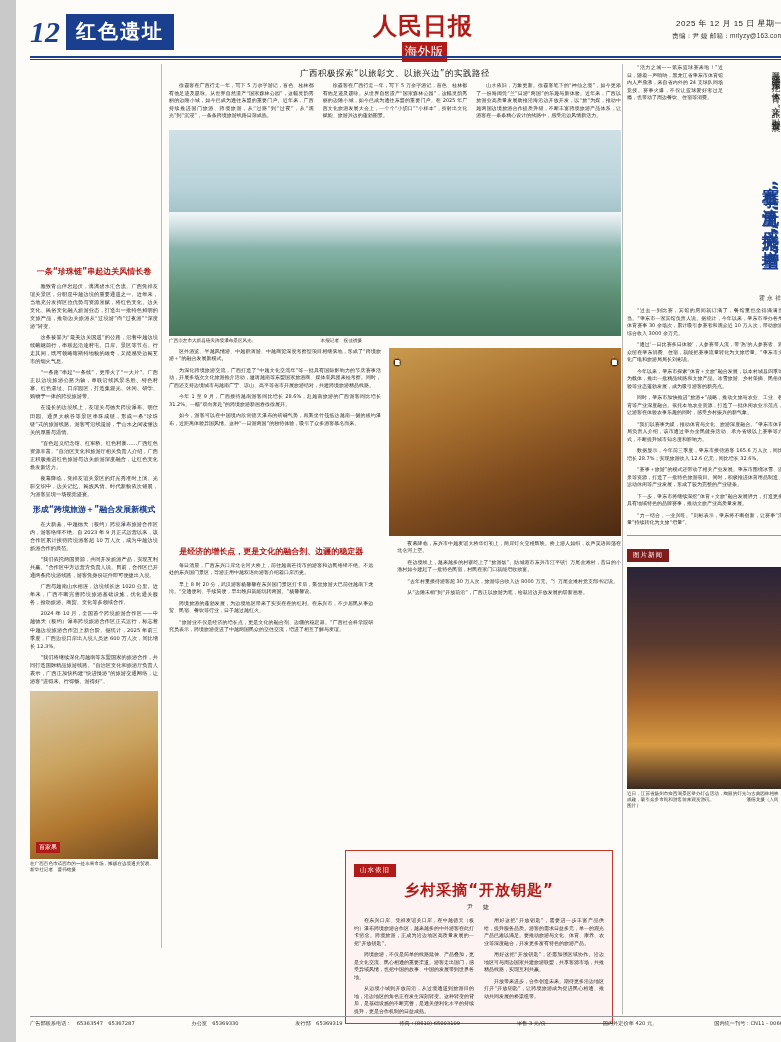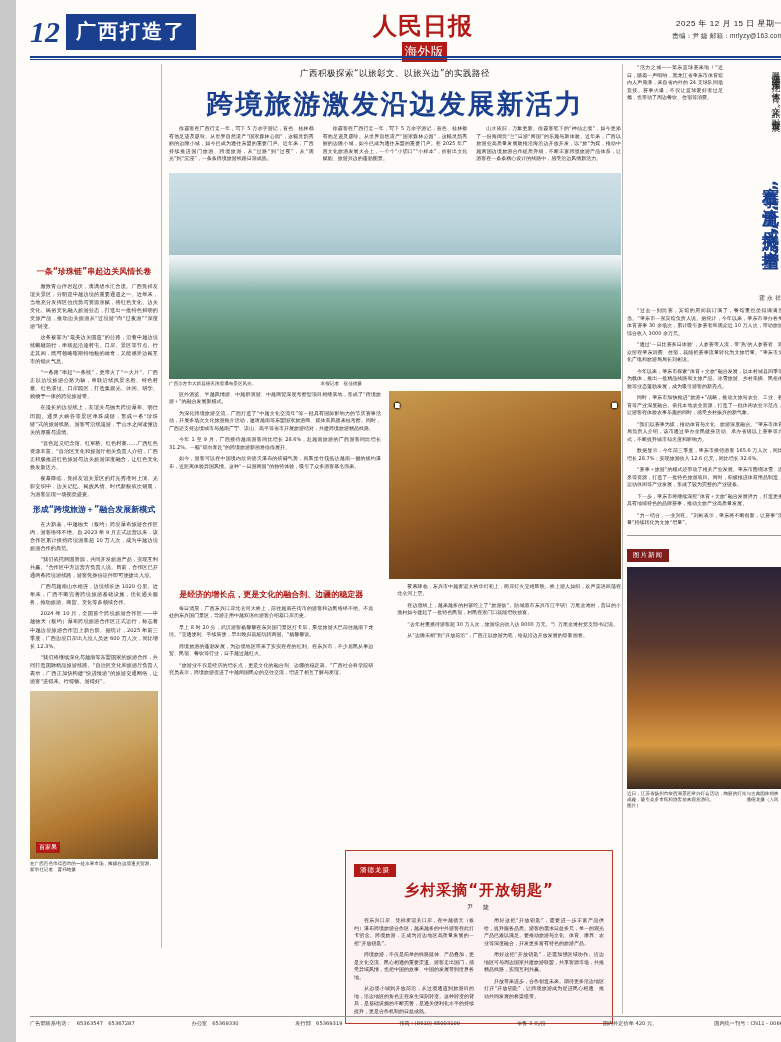--- a/index.html
+++ b/index.html
@@ -73,21 +73,21 @@
   .footer span{white-space:nowrap;}
 </style>
 </head>
 <body>
 
 <div class="page cjk">
 
   <div class="masthead">
     <div class="mh-left">
       <div class="page-num">12</div>
-      <div class="sec-name">广西打造了</div>
+      <div class="sec-name">红色遗址</div>
     </div>
     <div class="mh-logo">
       <span class="cn">人民日报</span><span class="stamp">海外版</span>
     </div>
     <div class="mh-right">
       <div class="d1">2025 年 12 月 15 日    星期一</div>
       <div class="d2">责编：尹 婕    邮箱：mrlyzy@163.com</div>
     </div>
   </div>
   <div class="mh-rule"></div>
@@ -119,21 +119,20 @@
 
       <div class="photo ph-market" style="height:168px;margin-top:6px;">
         <div style="position:absolute;left:6px;bottom:6px;background:#b11a16;color:#fff;font-size:6px;padding:1px 3px;">百家果</div>
       </div>
       <div class="cap">在广西百色市靖西市的一处水果市场，摊贩在边境通关贸易。　　　新华社记者　曹祎铭摄</div>
     </div>
 
     <div class="col-mid">
 
       <div class="kicker">广西积极探索“以旅彰文、以旅兴边”的实践路径</div>
-      <div class="headline">跨境旅游激发沿边发展新活力</div>
 
       <div class="three-col" style="margin-top:2px;">
         <p class="tiny5" style="margin:0 0 4px;text-indent:2em">徐霞客在广西行走一年，写下 5 万余字游记，百色、桂林都有他足迹及题咏。从世界自然遗产“国家森林公园”，这幅灵韵秀丽的边陲小城，如今已成为通往东盟的重要门户。近年来，广西持续推进国门旅游、跨境旅游，从“过路”到“过夜”，从“观光”到“沉浸”，一条条跨境旅游线路日渐成熟。</p>
         <p class="tiny5" style="margin:0 0 4px;text-indent:2em">徐霞客在广西行走一年，写下 5 万余字游记，百色、桂林都有他足迹及题咏。从世界自然遗产“国家森林公园”，这幅灵韵秀丽的边陲小城，如今已成为通往东盟的重要门户。在 2025 年广西文化旅游发展大会上，一个个“小切口”“小样本”，折射出文化赋能、旅游兴边的蓬勃图景。</p>
         <p class="tiny5" style="margin:0 0 4px;text-indent:2em">山水依旧，万象更新。徐霞客笔下的“神仙之境”，如今更添了一份海阔凭“兰”日游“两国”的乐趣与新体验。近年来，广西以旅游业高质量发展助推沿海沿边开放开发，以“旅”为媒，推动中越两国边境旅游合作提质升级，不断丰富跨境旅游产品体系，让游客在一条条精心设计的线路中，感受沿边风情新活力。</p>
       </div>
 
       <div style="position:relative;margin-top:6px;">
         <div class="photo ph-karst" style="height:206px;width:452px;"></div>
         <div class="cap">广西崇左市大新县德天跨境瀑布景区风光。　　　　　　　　　　　　　　本报记者　祝佳祺摄</div>
@@ -164,21 +163,21 @@
         </div>
         <div style="width:232px;">
           <p class="tiny5" style="margin:0 0 4px;text-indent:2em">夜幕降临，东兴市中越友谊大桥华灯初上，两岸灯火交相辉映。桥上游人如织，欢声笑语回荡在北仑河上空。</p>
           <p class="tiny5" style="margin:0 0 4px;text-indent:2em">在边境线上，越来越多的村寨吃上了“旅游饭”。防城港市东兴市江平镇氵万尾金滩村，昔日的小渔村如今建起了一批特色民宿，村民在家门口就能增收致富。</p>
           <p class="tiny5" style="margin:0 0 4px;text-indent:2em">“去年村里接待游客超 30 万人次，旅游综合收入达 8000 万元。”氵万尾金滩村党支部书记说。</p>
           <p class="tiny5" style="margin:0 0 4px;text-indent:2em">从“边陲末梢”到“开放前沿”，广西正以旅游为笔，绘就沿边开放发展的崭新画卷。</p>
         </div>
       </div>
 
       <div class="red-box" style="position:absolute;left:176px;top:786px;width:268px;padding:6px 8px 8px;box-sizing:border-box;">
-        <div style="margin-bottom:4px;"><span class="tag-red">潘德龙摄</span></div>
+        <div style="margin-bottom:4px;"><span class="tag-red">山水依旧</span></div>
         <div style="font-size:15px;font-weight:bold;color:#b11a16;text-align:center;letter-spacing:1px;">乡村采摘“开放钥匙”</div>
         <div style="font-size:6px;text-align:center;color:#333;margin:3px 0 5px;letter-spacing:2px;">尹　婕</div>
         <div class="two-col">
           <p class="tiny5" style="margin:0 0 4px;text-indent:2em">在东兴口岸、凭祥友谊关口岸，在中越德天（板约）瀑布跨境旅游合作区，越来越多的中外游客在此打卡留念。跨境旅游，正成为沿边地区高质量发展的一把“开放钥匙”。</p>
           <p class="tiny5" style="margin:0 0 4px;text-indent:2em">跨境旅游，不仅是简单的线路延伸、产品叠加，更是文化交流、民心相通的重要渠道。游客走出国门，感受异域风情，也把中国的故事、中国的发展带到世界各地。</p>
           <p class="tiny5" style="margin:0 0 4px;text-indent:2em">从边境小城到开放前沿，从过境通道到旅游目的地，沿边地区的角色正在发生深刻转变。这种转变的背后，是基础设施的不断完善，是通关便利化水平的持续提升，更是合作机制的日益成熟。</p>
           <p class="tiny5" style="margin:0 0 4px;text-indent:2em">用好这把“开放钥匙”，需要进一步丰富产品供给，提升服务品质。游客的需求日益多元，单一的观光产品已难以满足。要推动旅游与文化、体育、康养、农业等深度融合，开发更多富有特色的旅游产品。</p>
           <p class="tiny5" style="margin:0 0 4px;text-indent:2em">用好这把“开放钥匙”，还需加强区域协作。沿边地区可与周边国家共建旅游联盟，共享客源市场，共推精品线路，实现互利共赢。</p>
           <p class="tiny5" style="margin:0 0 4px;text-indent:2em">开放带来进步，合作创造未来。期待更多沿边地区打开“开放钥匙”，让跨境旅游成为促进民心相通、推动共同发展的桥梁纽带。</p>
         </div>

